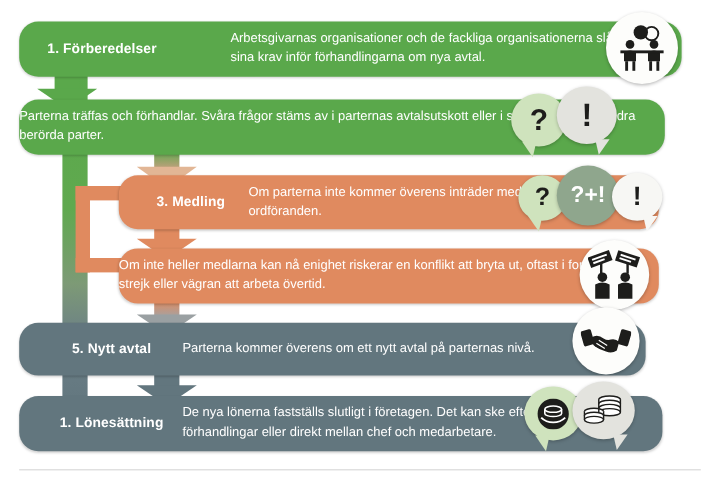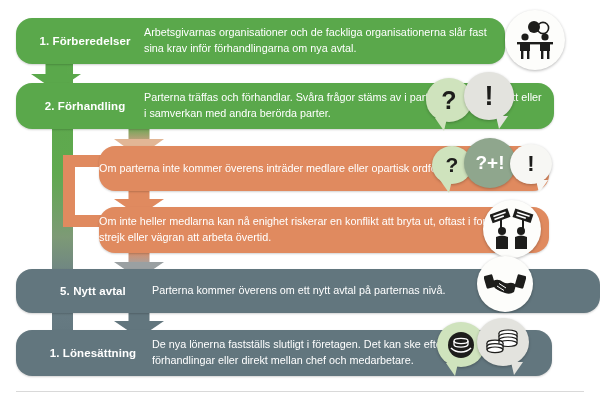--- a/index.html
+++ b/index.html
@@ -104,39 +104,39 @@
   <div class="arrow" style="left:114px;top:250px;width:50px;height:30px;">
     <div class="stem" style="width:21px;height:14px;background:linear-gradient(to bottom,#e08a5f,#a7a2a0);"></div>
     <div class="head" style="top:12px;border-left:25px solid transparent;border-right:25px solid transparent;border-top:17px solid #9aa0a2;"></div>
   </div>
 
   <div class="arrow" style="left:114px;top:311px;width:50px;height:28px;">
     <div class="stem" style="width:21px;height:12px;background:#62767e;"></div>
     <div class="head" style="top:10px;border-left:25px solid transparent;border-right:25px solid transparent;border-top:17px solid #62767e;"></div>
   </div>
 
-  <div class="box green" style="left:16px;top:18px;width:489px;height:46px;">
+  <div class="box green" style="left:16px;top:18px;width:552px;height:46px;gap:48px;">
     <div class="label" style="width:118px;padding-left:10px;">1. Förberedelser</div>
     <div class="desc">Arbetsgivarnas organisationer och de fackliga organisationerna slår fast sina krav inför förhandlingarna om nya avtal.</div>
   </div>
 
   <div class="box green" style="left:16px;top:83px;width:538px;height:46px;">
-    <div class="label" style="width:118px;padding-left:10px;">2. Förhandling</div>
     <div class="desc">Parterna träffas och förhandlar. Svåra frågor stäms av i parternas avtalsutskott eller i samverkan med andra berörda parter.</div>
   </div>
 
   <div class="box orange" style="left:99px;top:146px;width:450px;height:45px;">
+    <div class="label" style="width:96px;padding-left:12px;">3. Medling</div>
     <div class="desc">Om parterna inte kommer överens inträder medlare eller opartisk ordföranden.</div>
   </div>
 
   <div class="box orange" style="left:99px;top:207px;width:450px;height:46px;">
     <div class="desc">Om inte heller medlarna kan nå enighet riskerar en konflikt att bryta ut, oftast i forma av strejk eller vägran att arbeta övertid.</div>
   </div>
 
-  <div class="box slate" style="left:16px;top:269px;width:584px;height:44px;">
+  <div class="box slate" style="left:16px;top:269px;width:522px;height:44px;">
     <div class="label" style="width:118px;padding-left:18px;">5. Nytt avtal</div>
     <div class="desc">Parterna kommer överens om ett nytt avtal på parternas nivå.</div>
   </div>
 
   <div class="box slate" style="left:16px;top:330px;width:536px;height:46px;">
     <div class="label" style="width:118px;padding-left:18px;">1. Lönesättning</div>
     <div class="desc">De nya lönerna fastställs slutligt i företagen. Det kan ske efter lokala förhandlingar eller direkt mellan chef och medarbetare.</div>
   </div>
 
   <div class="iconwrap" style="left:505px;top:10px;width:62px;height:62px;">

